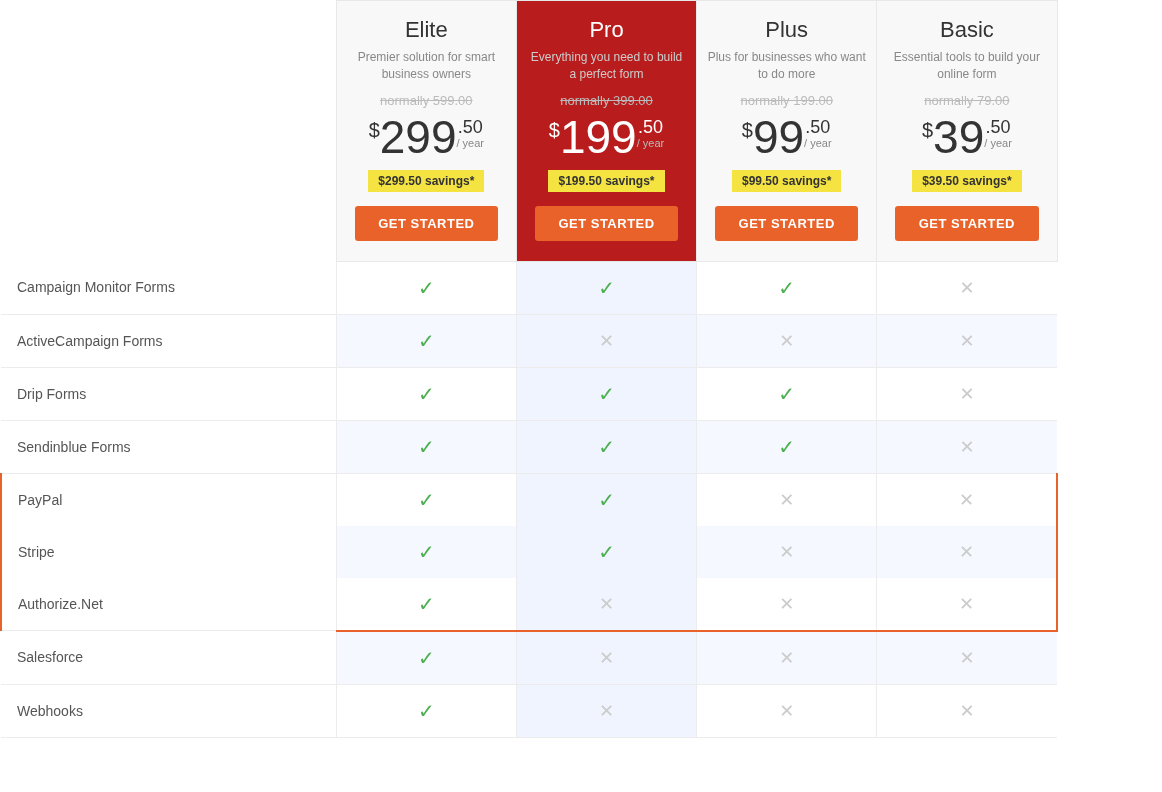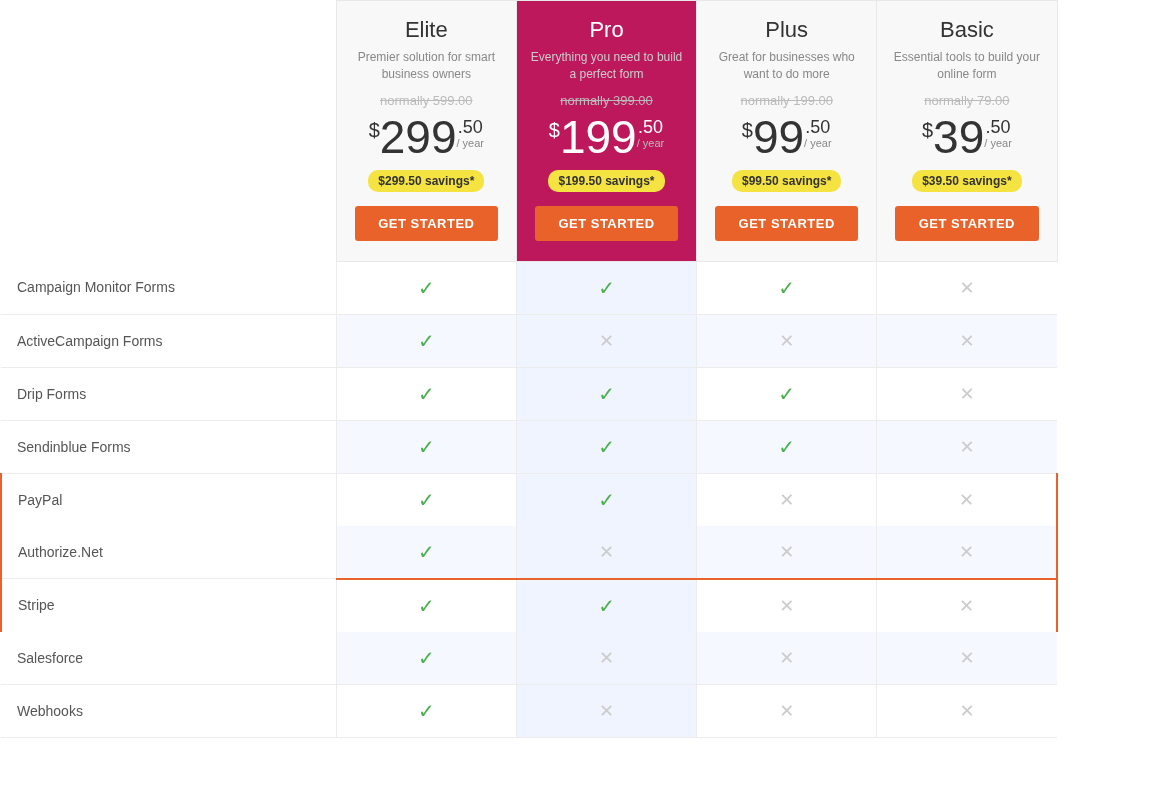--- a/index.html
+++ b/index.html
@@ -28,21 +28,21 @@
     }
     
     .plan-header {
       padding: 16px 10px 20px;
       text-align: center;
       vertical-align: top;
       background: #f8f8f8;
       border: 1px solid #e8e8e8;
     }
     .plan-header.pro {
-      background: #be185d;
+      background: #b91c1c;
       color: #fff;
       margin-left: 36px;
     }
     .plan-name {
       font-size: 22px;
       font-weight: 400;
       color: #333;
       margin-bottom: 6px;
     }
     .plan-header.pro .plan-name {
@@ -102,21 +102,21 @@
     .plan-header.pro .price-year {
       color: #bbb;
     }
     .savings-badge {
       display: inline-block;
       background: #f5e342;
       color: #333;
       font-size: 12px;
       font-weight: 600;
       padding: 4px 10px;
-      border-radius: 10px;
+      border-radius: 0;
       margin-top: 10px;
     }
     .btn-get-started {
       display: inline-block;
       background: #e8622a;
       color: #fff;
       border: none;
       padding: 10px 17px;
       font-size: 13px;
       font-weight: 700;
@@ -230,21 +230,21 @@
     </div>
     <div>
       <span class="savings-badge">$199.50 savings*</span>
     </div>
     <div>
       <button class="btn-get-started">GET STARTED</button>
     </div>
   </td>
           <td class="col-plan plan-header">
     <div class="plan-name">Plus</div>
-    <div class="plan-tagline">Great for businesses who want to do more</div>
+    <div class="plan-tagline">Plus for businesses who want to do more</div>
     <span class="price-normal">normally 199.00</span>
     <div class="price-main">
       <span class="price-dollar">$</span>
       <span class="price-amount">99</span>
       <div class="price-cents-year">
         <span class="price-cents">.50</span>
         <span class="price-year">/ year</span>
       </div>
     </div>
     <div>
@@ -305,34 +305,34 @@
           <td class="plan-cell"><span class="check-icon">✓</span></td>
           <td class="plan-cell"><span class="cross-icon">✕</span></td>
         </tr>
         <tr class="feature-row highlight-section-top">
           <td class="feature-label-cell" style="border-bottom: none; border-top: none;">PayPal</td>
           <td class="plan-cell" style="border-bottom: none; border-top: none;"><span class="check-icon">✓</span></td>
           <td class="plan-cell pro-col" style="border-bottom: none; border-top: none;"><span class="check-icon">✓</span></td>
           <td class="plan-cell" style="border-bottom: none; border-top: none;"><span class="cross-icon">✕</span></td>
           <td class="plan-cell" style="border-bottom: none; border-top: none;"><span class="cross-icon">✕</span></td>
         </tr>
+        <tr class="feature-row highlight-section-mid">
+          <td class="feature-label-cell" style="border-bottom: none; border-top: none;">Stripe</td>
+          <td class="plan-cell" style="border-bottom: none; border-top: none;"><span class="check-icon">✓</span></td>
+          <td class="plan-cell pro-col" style="border-bottom: none; border-top: none;"><span class="check-icon">✓</span></td>
+          <td class="plan-cell" style="border-bottom: none; border-top: none;"><span class="cross-icon">✕</span></td>
+          <td class="plan-cell" style="border-bottom: none; border-top: none;"><span class="cross-icon">✕</span></td>
+        </tr>
         <tr class="feature-row highlight-section-bot">
           <td class="feature-label-cell" style="border-top: none;">Authorize.Net</td>
           <td class="plan-cell" style="border-top: none;"><span class="check-icon">✓</span></td>
           <td class="plan-cell pro-col" style="border-top: none;"><span class="cross-icon">✕</span></td>
           <td class="plan-cell" style="border-top: none;"><span class="cross-icon">✕</span></td>
           <td class="plan-cell" style="border-top: none;"><span class="cross-icon">✕</span></td>
         </tr>
-        <tr class="feature-row highlight-section-mid">
-          <td class="feature-label-cell" style="border-bottom: none; border-top: none;">Stripe</td>
-          <td class="plan-cell" style="border-bottom: none; border-top: none;"><span class="check-icon">✓</span></td>
-          <td class="plan-cell pro-col" style="border-bottom: none; border-top: none;"><span class="check-icon">✓</span></td>
-          <td class="plan-cell" style="border-bottom: none; border-top: none;"><span class="cross-icon">✕</span></td>
-          <td class="plan-cell" style="border-bottom: none; border-top: none;"><span class="cross-icon">✕</span></td>
-        </tr>
         <tr class="feature-row">
           <td class="feature-label-cell">Salesforce</td>
           <td class="plan-cell"><span class="check-icon">✓</span></td>
           <td class="plan-cell pro-col"><span class="cross-icon">✕</span></td>
           <td class="plan-cell"><span class="cross-icon">✕</span></td>
           <td class="plan-cell"><span class="cross-icon">✕</span></td>
         </tr>
         <tr class="feature-row">
           <td class="feature-label-cell">Webhooks</td>
           <td class="plan-cell"><span class="check-icon">✓</span></td>

